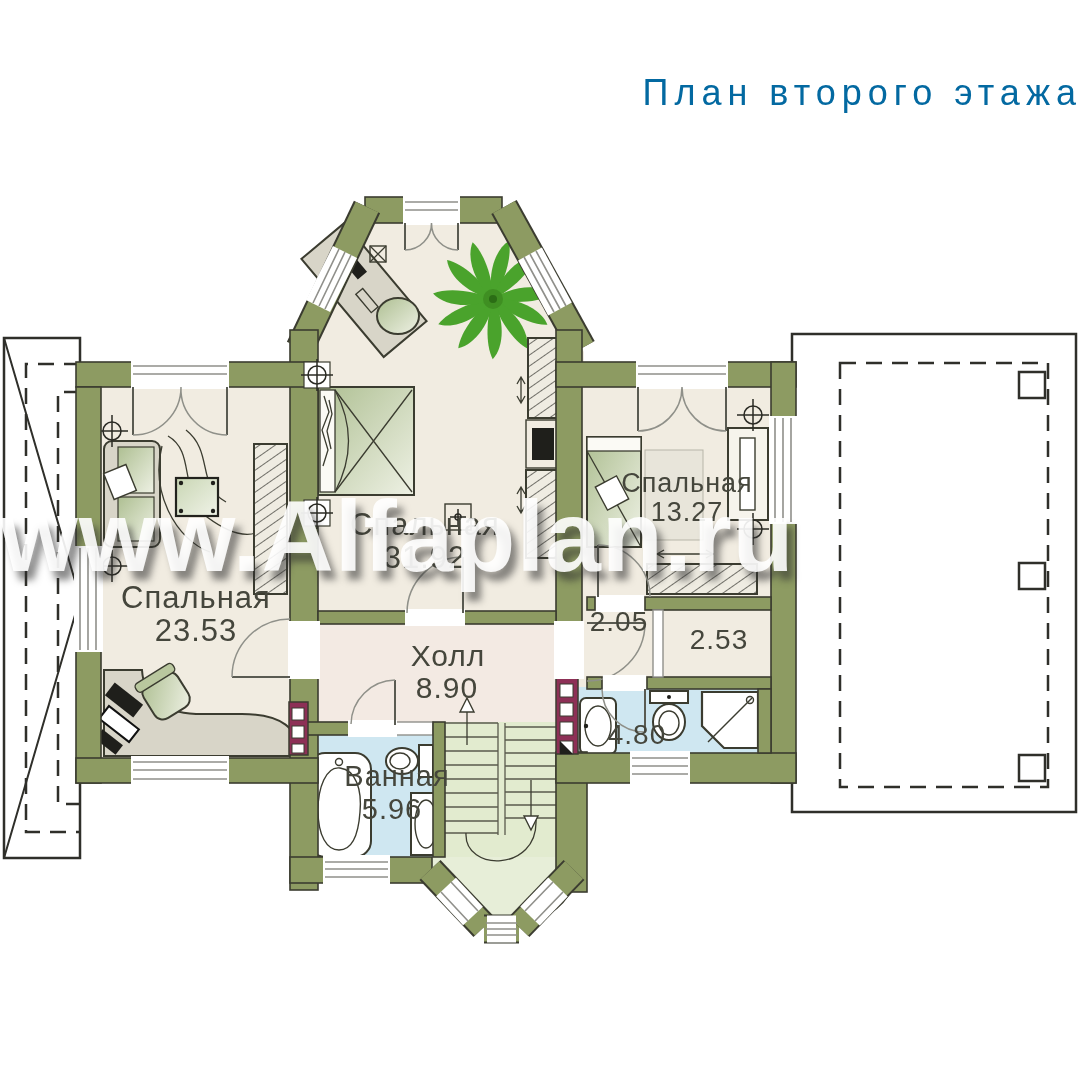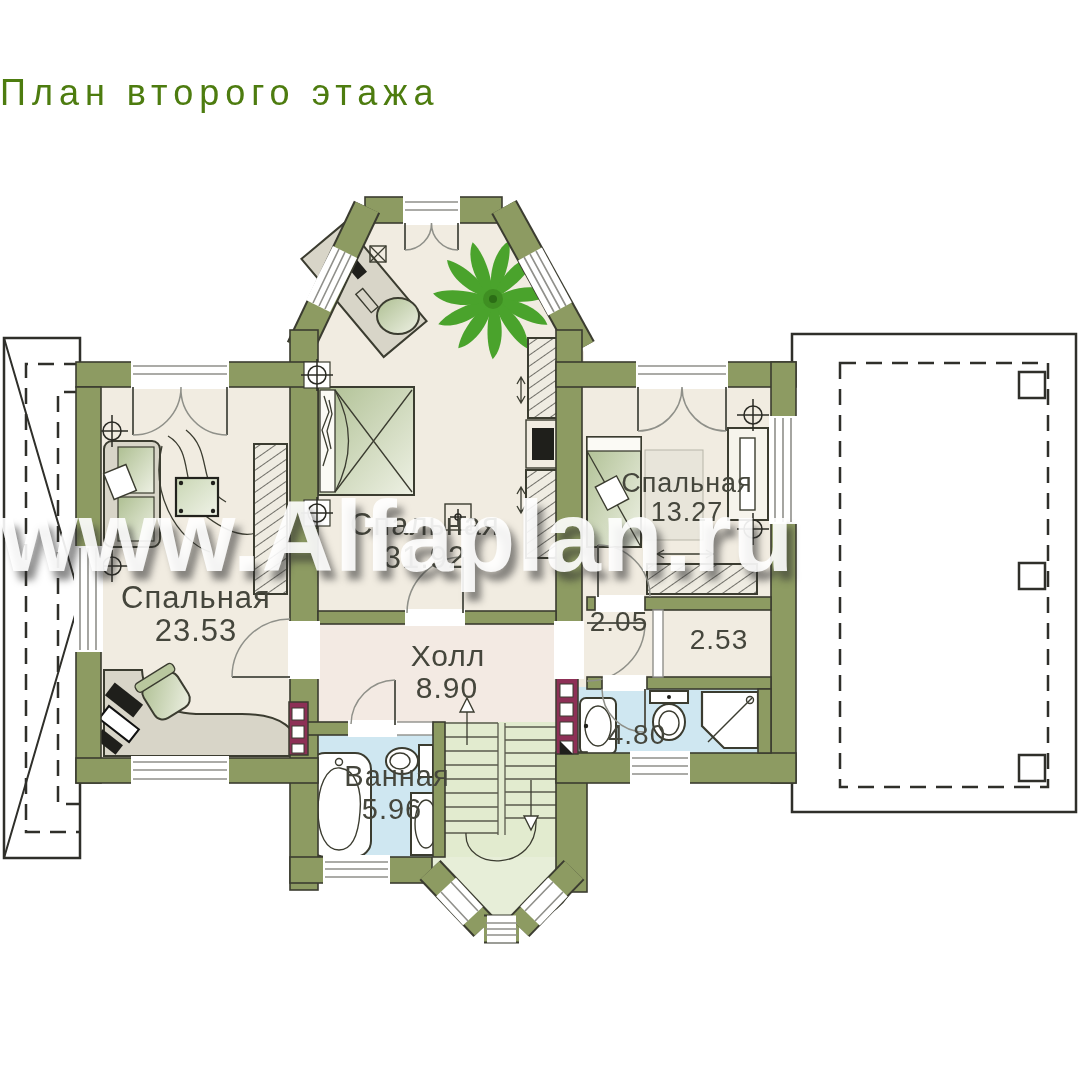--- a/index.html
+++ b/index.html
@@ -1,18 +1,18 @@
 <!DOCTYPE html>
 <html style="--wall: #8d9b62; --line: #3b3c30; --floor: #f1ece1; --floorHall: #f3eae3; --floorBath: #cfe7f1; --floorStair: #e2ebcf; --floorBay: #e7eed8; --vent: #8d3056; --ventLight: #eec2d1; --plant: #4aa32c; --furn: #d8d5c8; --outline: #2f2f2a;"><head>
 <meta charset="utf-8">
 <style>
   html,body{margin:0;padding:0;background:#fff;width:1082px;height:1080px;position:relative;overflow:hidden}
-  .title{position:absolute;left:0;top:72px;width:100%;text-align:left;
+  .title{position:absolute;left:0;top:72px;width:100%;text-align:right;
          font-family:"Liberation Sans",sans-serif;font-size:36px;font-weight:400;
-         color:#4d7c0f;letter-spacing:6px;pointer-events:none}
+         color:#0369a1;letter-spacing:6px;pointer-events:none}
   .watermark{position:absolute;left:0;top:486px;width:100%;text-align:left;white-space:nowrap;
          font-family:"Liberation Sans",sans-serif;font-weight:bold;font-size:100px;line-height:1;
          color:rgba(255,255,255,.9);text-shadow:6px 9px 7px rgba(45,45,45,.55);
          letter-spacing:1px;pointer-events:none;z-index:5}
   svg{position:absolute;left:0;top:0}
   .wall{fill:var(--wall);stroke:var(--line);stroke-width:1.6}
   .wlineO{stroke:var(--line);stroke-width:29;fill:none}
   .wlineI{stroke:var(--wall);stroke-width:25;fill:none}
   .floor{fill:var(--floor)}
   .floorHall{fill:var(--floorHall)}

